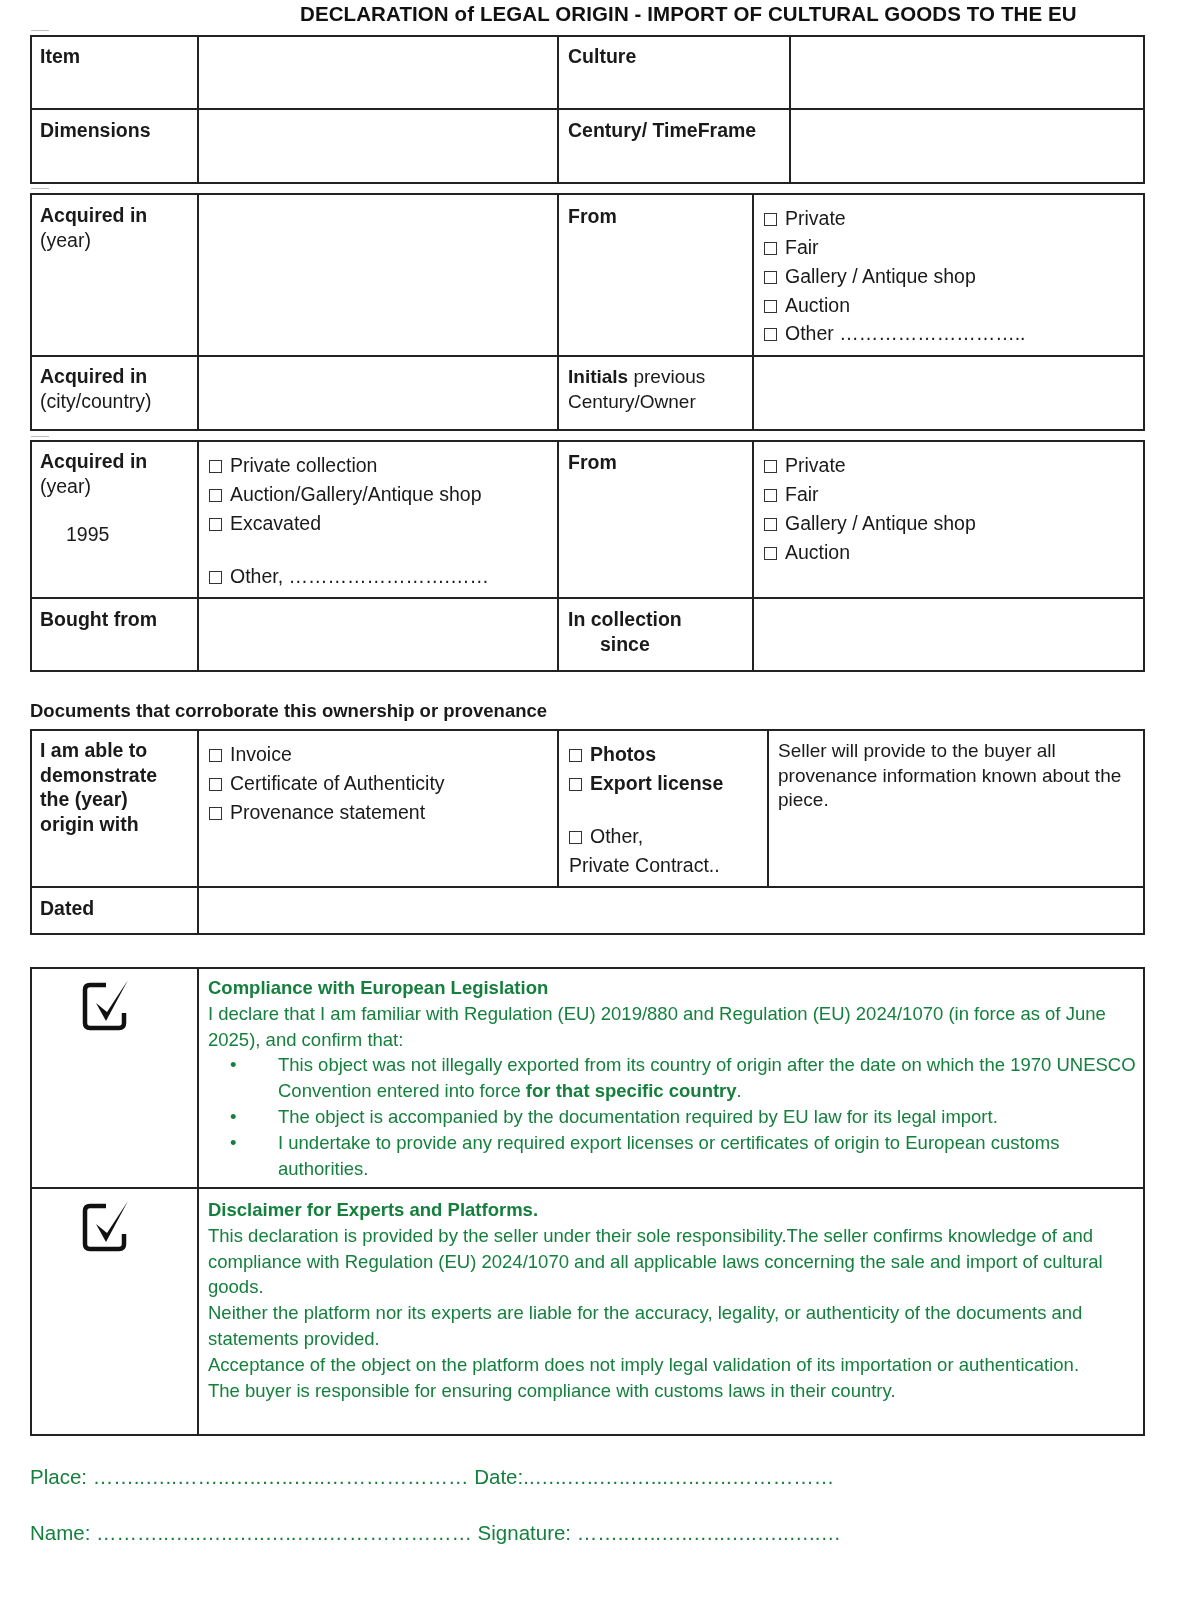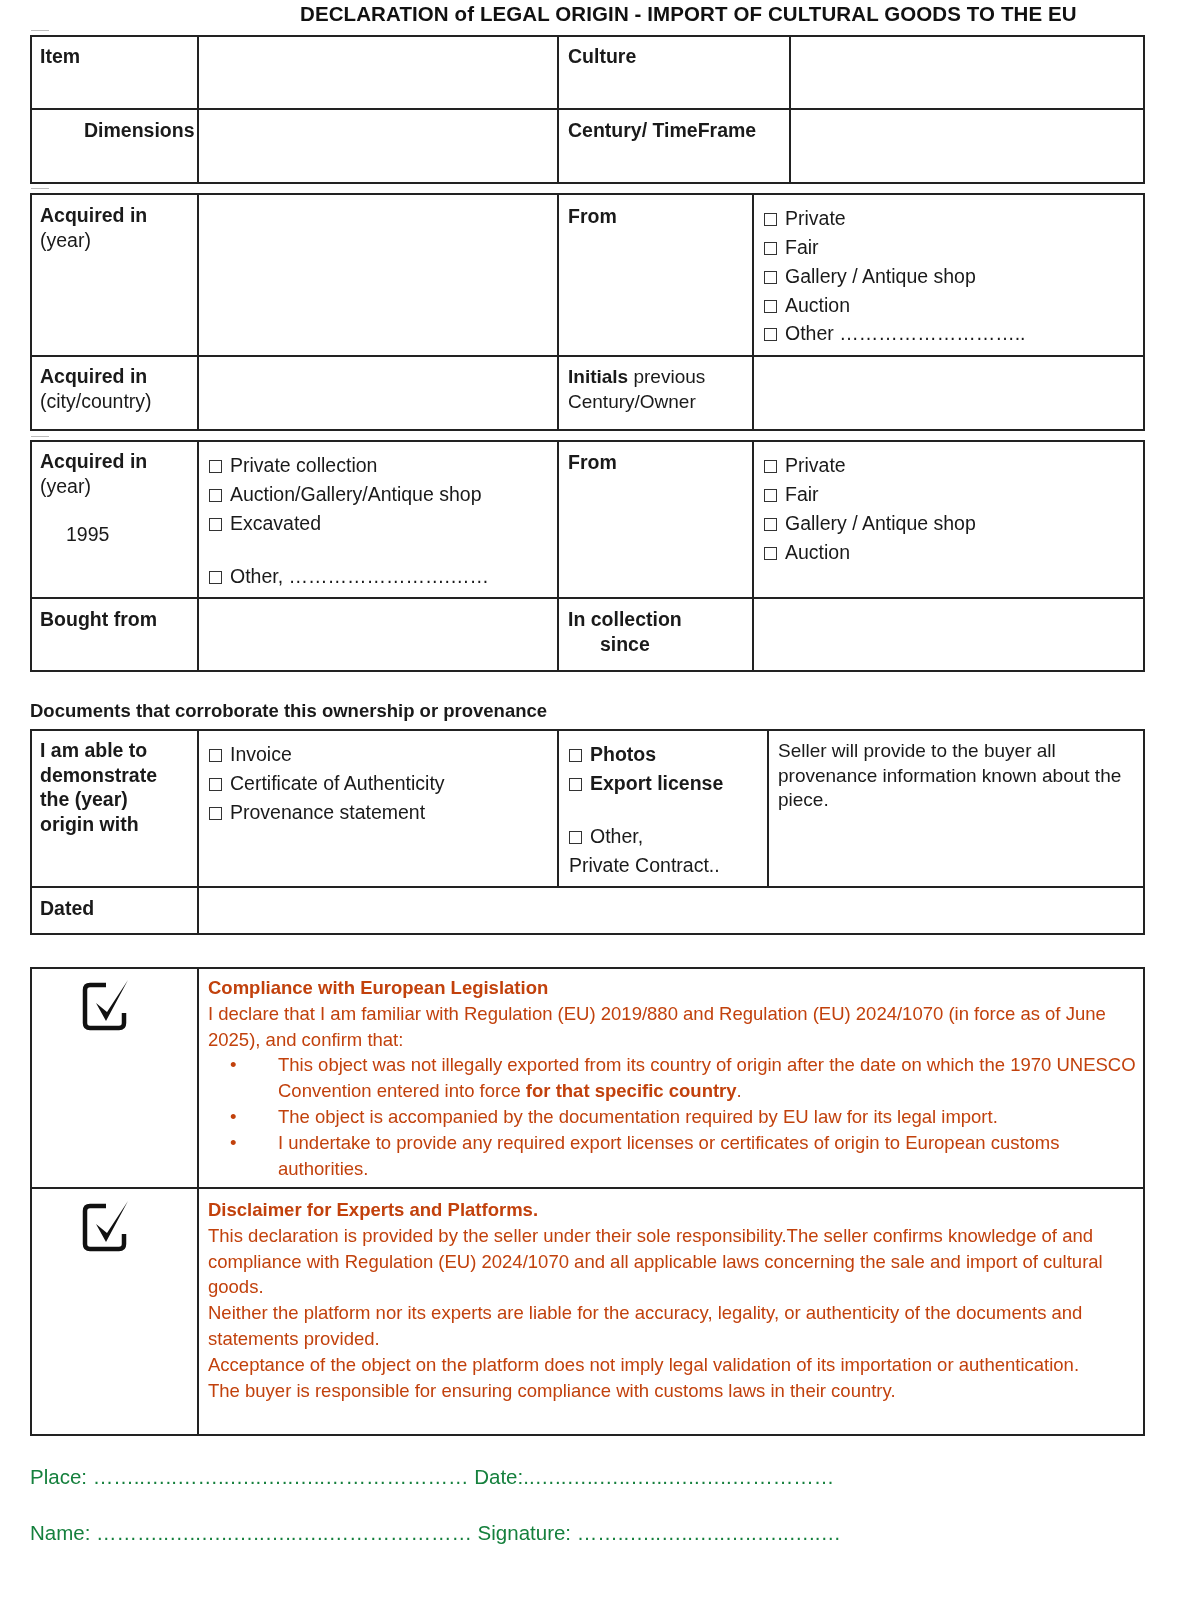--- a/index.html
+++ b/index.html
@@ -10,21 +10,21 @@
   .micro { position:absolute; left:31px; height:1px; width:18px; background:#bbb; }
   .box { position:absolute; border:2px solid #222; box-sizing:border-box; }
   .vl { position:absolute; width:2px; background:#222; }
   .hl { position:absolute; height:2px; background:#222; }
   .lbl { position:absolute; font-size:19.5px; line-height:25px; color:#1a1a1a; }
   .b { font-weight:bold; }
   .cb-list { position:absolute; font-size:19.5px; line-height:29px; }
   .cb-row { display:flex; align-items:center; white-space:nowrap; }
   .cb { display:inline-block; width:13px; height:13px; border:1.3px solid #333; margin-right:8px; box-sizing:border-box; flex:none; margin-top:2px; }
   .section-head { position:absolute; left:30px; top:700px; font-size:18.5px; font-weight:bold; }
-  .para { position:absolute; font-size:18.5px; line-height:25.8px; color:#c2410c; }
+  .para { position:absolute; font-size:18.5px; line-height:25.8px; color:#15803d; }
   .bullet-row { position:relative; padding-left:70px; }
   .bullet-row .dot { position:absolute; left:22px; top:0; }
   .sign { position:absolute; left:30px; font-size:20.5px; white-space:nowrap; color:#15803d; }
   .chk { position:absolute; width:52px; height:56px; }
 </style>
 </head>
 <body>
 
 <div class="abs title">DECLARATION of LEGAL ORIGIN - IMPORT OF CULTURAL GOODS TO THE EU</div>
 
@@ -32,21 +32,21 @@
 <div class="box" style="left:30px; top:35px; width:1115px; height:149px;"></div>
 <div class="vl" style="left:197px; top:35px; height:149px;"></div>
 <div class="vl" style="left:557px; top:35px; height:149px;"></div>
 <div class="vl" style="left:789px; top:35px; height:149px;"></div>
 <div class="hl" style="left:30px; top:108px; width:1115px;"></div>
 
 <div class="lbl b" style="left:40px; top:44px;">Item</div>
 <div class="abs" style="left:199px; top:37px; width:358px; height:71px;"></div>
 <div class="lbl b" style="left:568px; top:44px;">Culture</div>
 <div class="abs" style="left:791px; top:37px; width:352px; height:71px;"></div>
-<div class="lbl b" style="left:40px; top:118px;margin-left:44px;">Dimensions</div>
+<div class="lbl b" style="left:40px; top:118px;">Dimensions</div>
 <div class="abs" style="left:199px; top:110px; width:358px; height:72px;"></div>
 <div class="lbl b" style="left:568px; top:118px;">Century/ TimeFrame</div>
 <div class="abs" style="left:791px; top:110px; width:352px; height:72px;"></div>
 
 <div class="micro" style="top:188px"></div>
 <div class="box" style="left:30px; top:193px; width:1115px; height:238px;"></div>
 <div class="vl" style="left:197px; top:193px; height:238px;"></div>
 <div class="vl" style="left:557px; top:193px; height:238px;"></div>
 <div class="vl" style="left:752px; top:193px; height:238px;"></div>
 <div class="hl" style="left:30px; top:355px; width:1115px;"></div>

